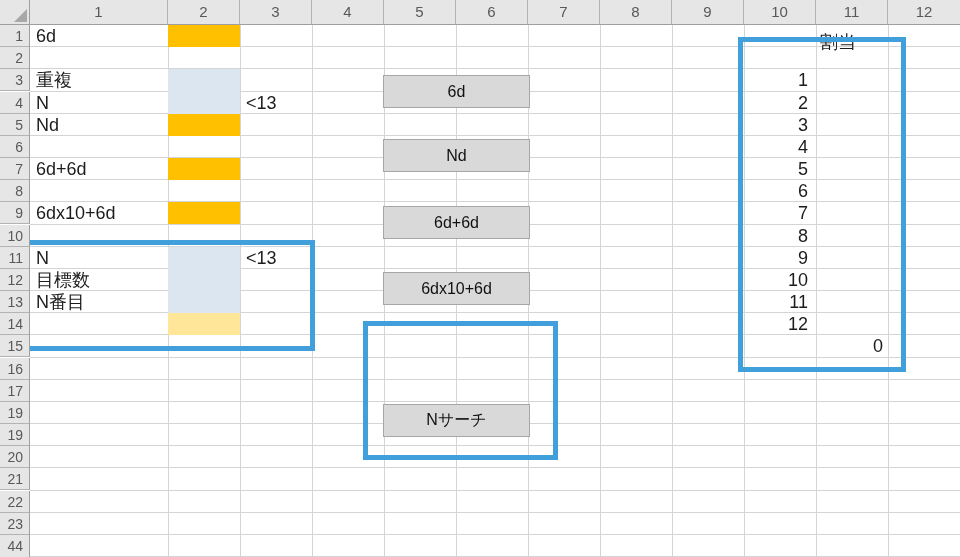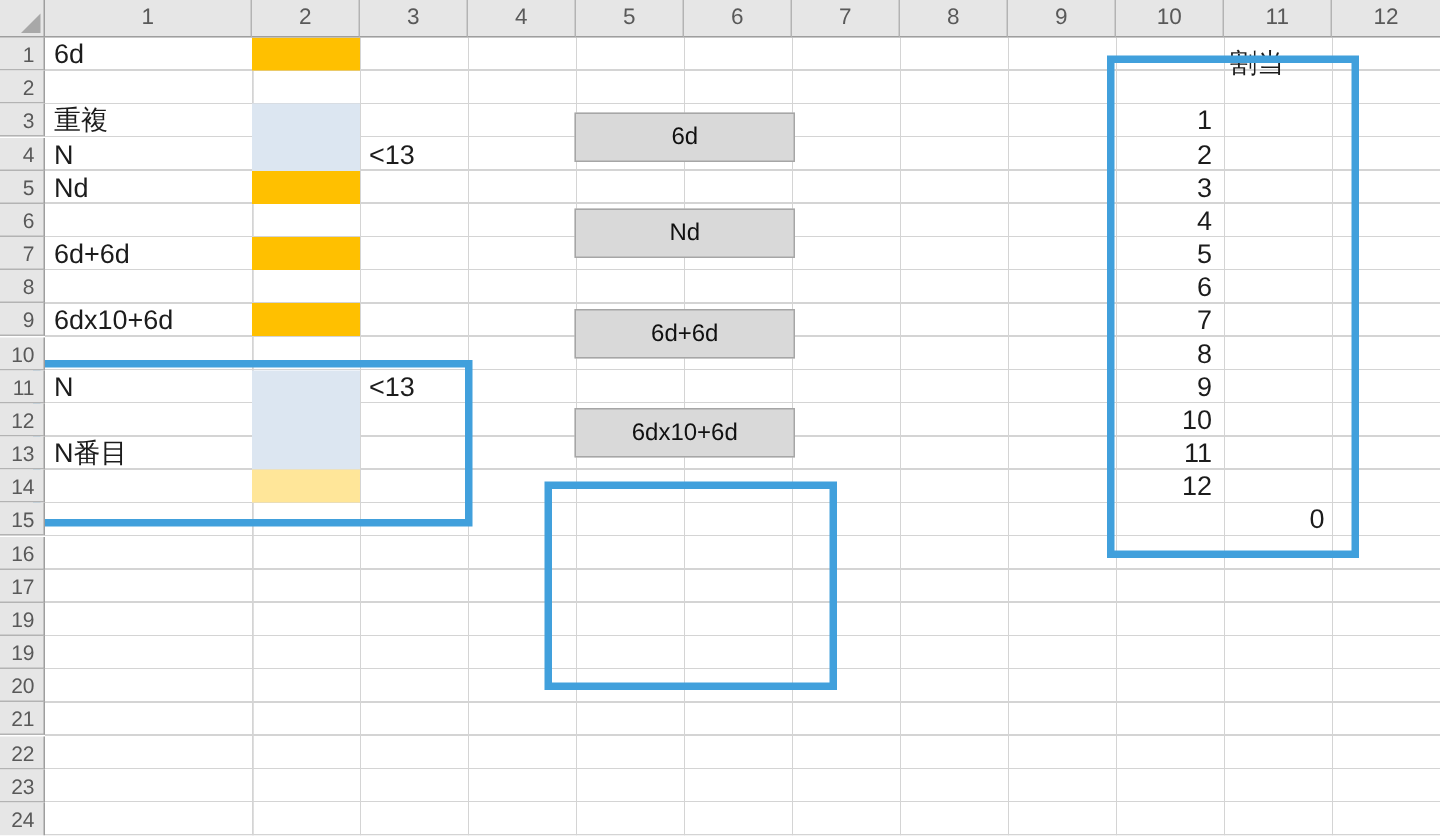--- a/index.html
+++ b/index.html
@@ -83,37 +83,38 @@
   <div class="rh" style="top:313.17px;height:22.17px">14</div>
   <div class="rh" style="top:335.33px;height:22.17px">15</div>
   <div class="rh" style="top:357.5px;height:22.17px">16</div>
   <div class="rh" style="top:379.67px;height:22.17px">17</div>
   <div class="rh" style="top:401.83px;height:22.17px">19</div>
   <div class="rh" style="top:424px;height:22.17px">19</div>
   <div class="rh" style="top:446.17px;height:22.17px">20</div>
   <div class="rh" style="top:468.33px;height:22.17px">21</div>
   <div class="rh" style="top:490.5px;height:22.17px">22</div>
   <div class="rh" style="top:512.67px;height:22.17px">23</div>
-  <div class="rh" style="top:534.83px;height:22.17px;border-bottom:none">24</div>
+  <div class="rh" style="top:534.83px;height:22.17px;border-bottom:none">44</div>
 
   <div class="fill" style="top:25px;height:22.17px;background:#FFC000"></div>
   <div class="fill" style="top:69.33px;height:44.33px;background:#DCE6F1"></div>
   <div class="fill" style="top:113.67px;height:22.17px;background:#FFC000"></div>
   <div class="fill" style="top:158px;height:22.17px;background:#FFC000"></div>
   <div class="fill" style="top:202.33px;height:22.17px;background:#FFC000"></div>
   <div class="fill" style="top:246.67px;height:66.5px;background:#DCE6F1"></div>
   <div class="fill" style="top:313.17px;height:22.17px;background:#FFE699"></div>
 
   <div class="cell" style="left:36px;top:25px;width:130px">6d</div>
   <div class="cell" style="left:36px;top:69.33px;width:130px">重複</div>
   <div class="cell" style="left:36px;top:91.5px;width:130px">N</div>
   <div class="cell" style="left:36px;top:113.67px;width:130px">Nd</div>
   <div class="cell" style="left:36px;top:158px;width:130px">6d+6d</div>
   <div class="cell" style="left:36px;top:202.33px;width:130px">6dx10+6d</div>
   <div class="cell" style="left:36px;top:246.67px;width:130px">N</div>
+  <div class="cell" style="left:36px;top:268.83px;width:130px">目標数</div>
   <div class="cell" style="left:36px;top:291px;width:130px">N番目</div>
 
   <div class="cell" style="left:246px;top:91.5px;width:64px">&lt;13</div>
   <div class="cell" style="left:246px;top:246.67px;width:64px">&lt;13</div>
 
   <div class="cell" style="left:820px;top:31px;width:66px">割当</div>
   <div class="cell num" style="left:744px;top:69.33px;width:64px">1</div>
   <div class="cell num" style="left:744px;top:91.5px;width:64px">2</div>
   <div class="cell num" style="left:744px;top:113.67px;width:64px">3</div>
   <div class="cell num" style="left:744px;top:135.83px;width:64px">4</div>
@@ -124,18 +125,19 @@
   <div class="cell num" style="left:744px;top:246.67px;width:64px">9</div>
   <div class="cell num" style="left:744px;top:268.83px;width:64px">10</div>
   <div class="cell num" style="left:744px;top:291px;width:64px">11</div>
   <div class="cell num" style="left:744px;top:313.17px;width:64px">12</div>
   <div class="cell num" style="left:813px;top:335.33px;width:70px">0</div>
 
   <div class="btn" style="top:75px">6d</div>
   <div class="btn" style="top:139px">Nd</div>
   <div class="btn" style="top:206px">6d+6d</div>
   <div class="btn" style="top:272px">6dx10+6d</div>
+  <div class="btn" style="top:404px">Nサーチ</div>
 
   <div class="bluerect" style="left:22px;top:240px;width:293px;height:111px"></div>
   <div class="bluerect" style="left:363px;top:321px;width:195px;height:139px"></div>
   <div class="bluerect" style="left:738px;top:37px;width:168px;height:335px"></div>
 
 </div>
 
 </body></html>

